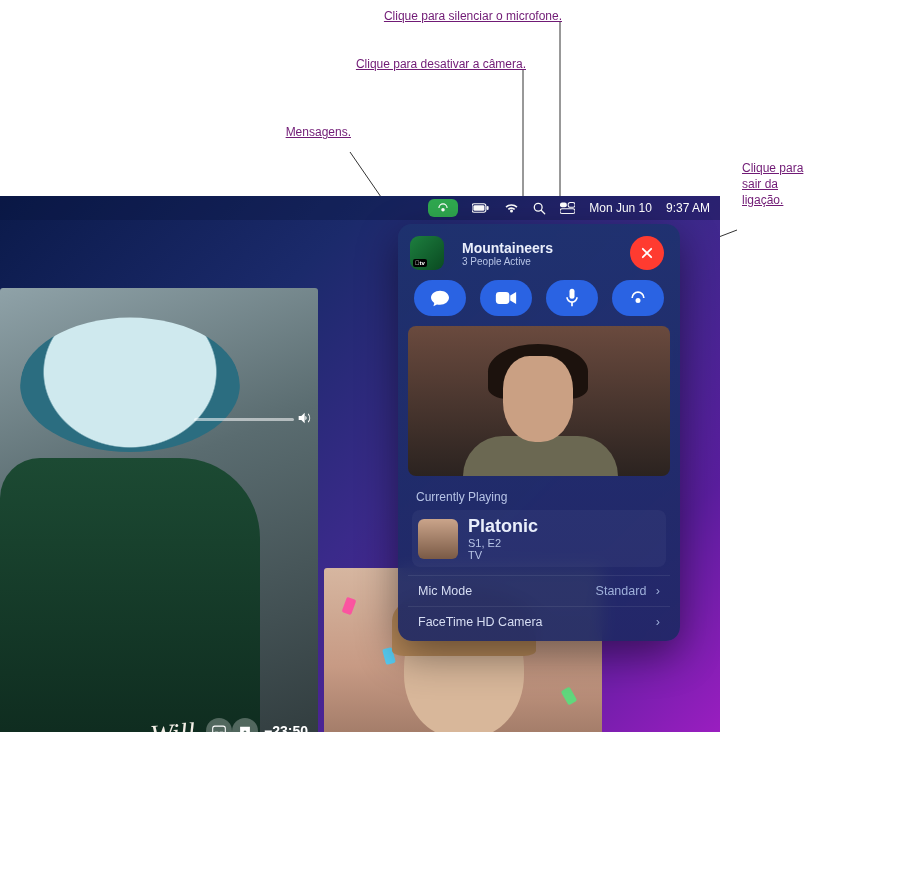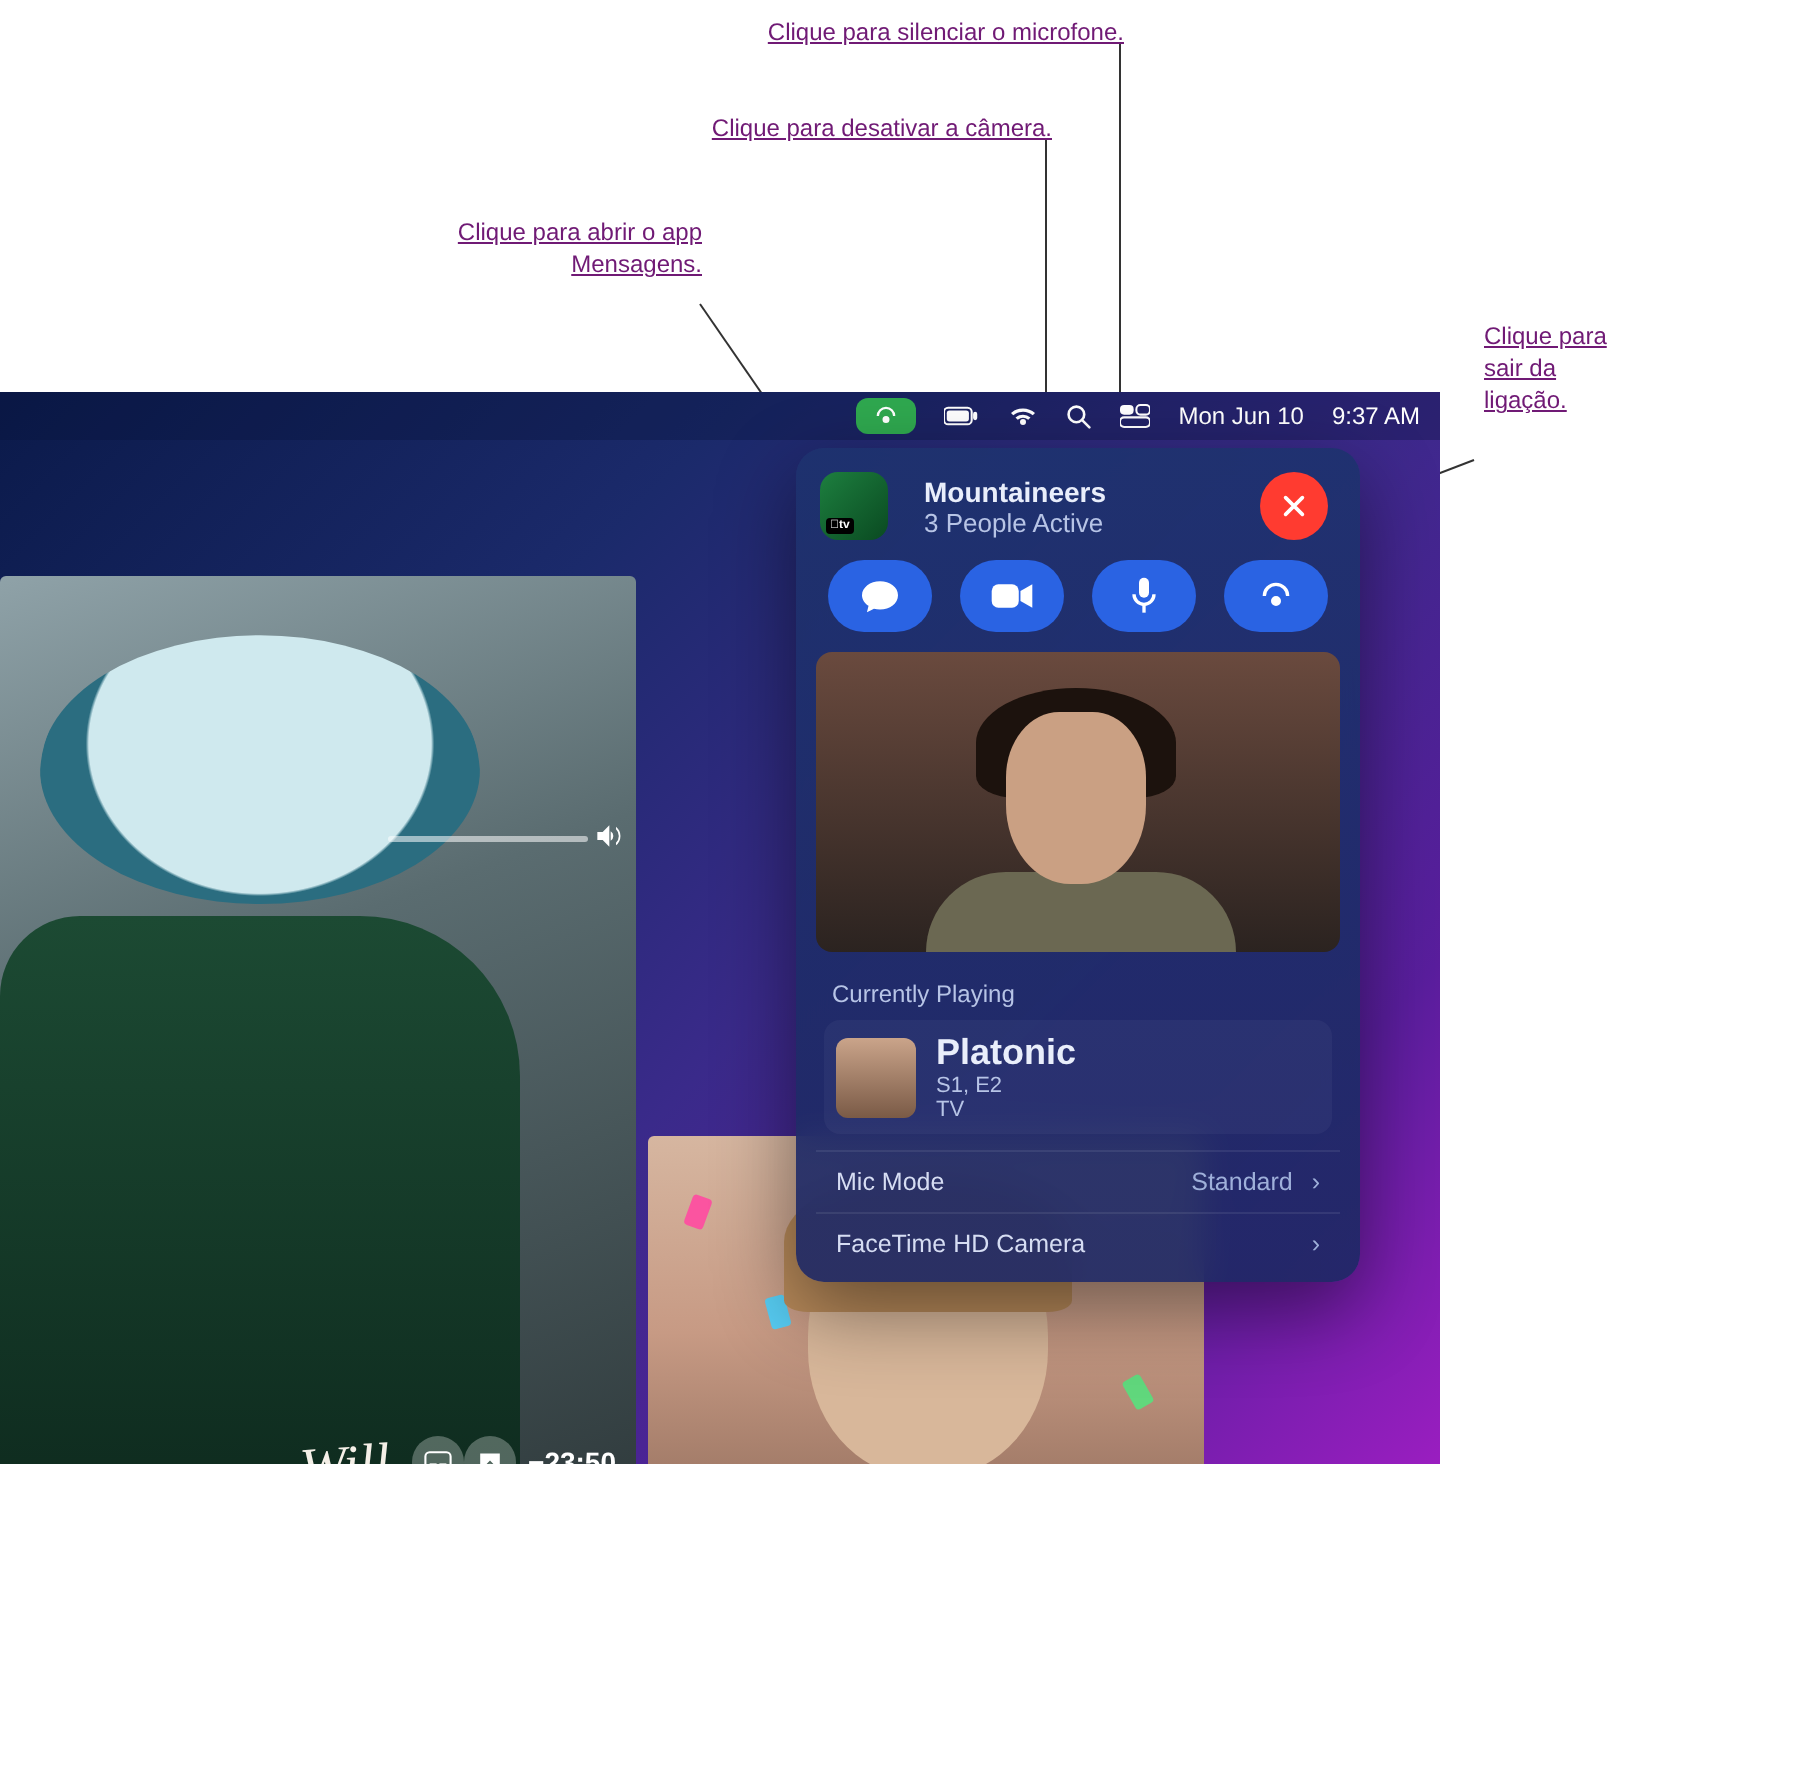--- a/index.html
+++ b/index.html
@@ -142,21 +142,21 @@
     width:34px; height:34px; border-radius:9px;
     background: linear-gradient(135deg,#1d7f3f,#0a4a21);
     position:relative; flex:0 0 auto;
   }
   .avatar .tag {
     position:absolute; left:3px; bottom:3px;
     font-size:6px; font-weight:700; color:#fff;
     background:#000; border-radius:2px; padding:1px 2px;
   }
   .panel-title { font-weight:700; font-size:14px; }
-  .panel-sub { font-size:13px; color:#b7c4e6; }
+  .panel-sub { font-size:10px; color:#b7c4e6; }
   .leave-btn {
     margin-left:auto;
     width:34px; height:34px; border-radius:50%;
     background:#ff3b30; display:flex; align-items:center; justify-content:center;
     cursor:pointer;
   }
 
   .btn-row {
     display:flex; justify-content:space-between;
     padding: 0 6px 10px 6px;
@@ -209,21 +209,21 @@
   .row-item .val { color:#9fb0da; margin-right:6px;}
   .chev { color:#9fb0da; }
 
 </style>
 </head>
 <body>
 
 <div class="callout" style="right:340px; top:8px;">Clique para silenciar o microfone.</div>
 <div class="callout" style="right:376px; top:56px;">Clique para desativar a câmera.</div>
 <div class="callout" style="right:551px; top:108px;">
-  <span>Clique para abrir o app</span><br>
+  <br>
   <span>Mensagens.</span>
 </div>
 <div class="callout left-align" style="left:742px; top:160px;">
   <span>Clique para</span><br>
   <span>sair da</span><br>
   <span>ligação.</span>
 </div>
 
 <svg class="leaders">
   <path d="M560 22 L560 300" stroke="#333" stroke-width="1" fill="none"></path>

